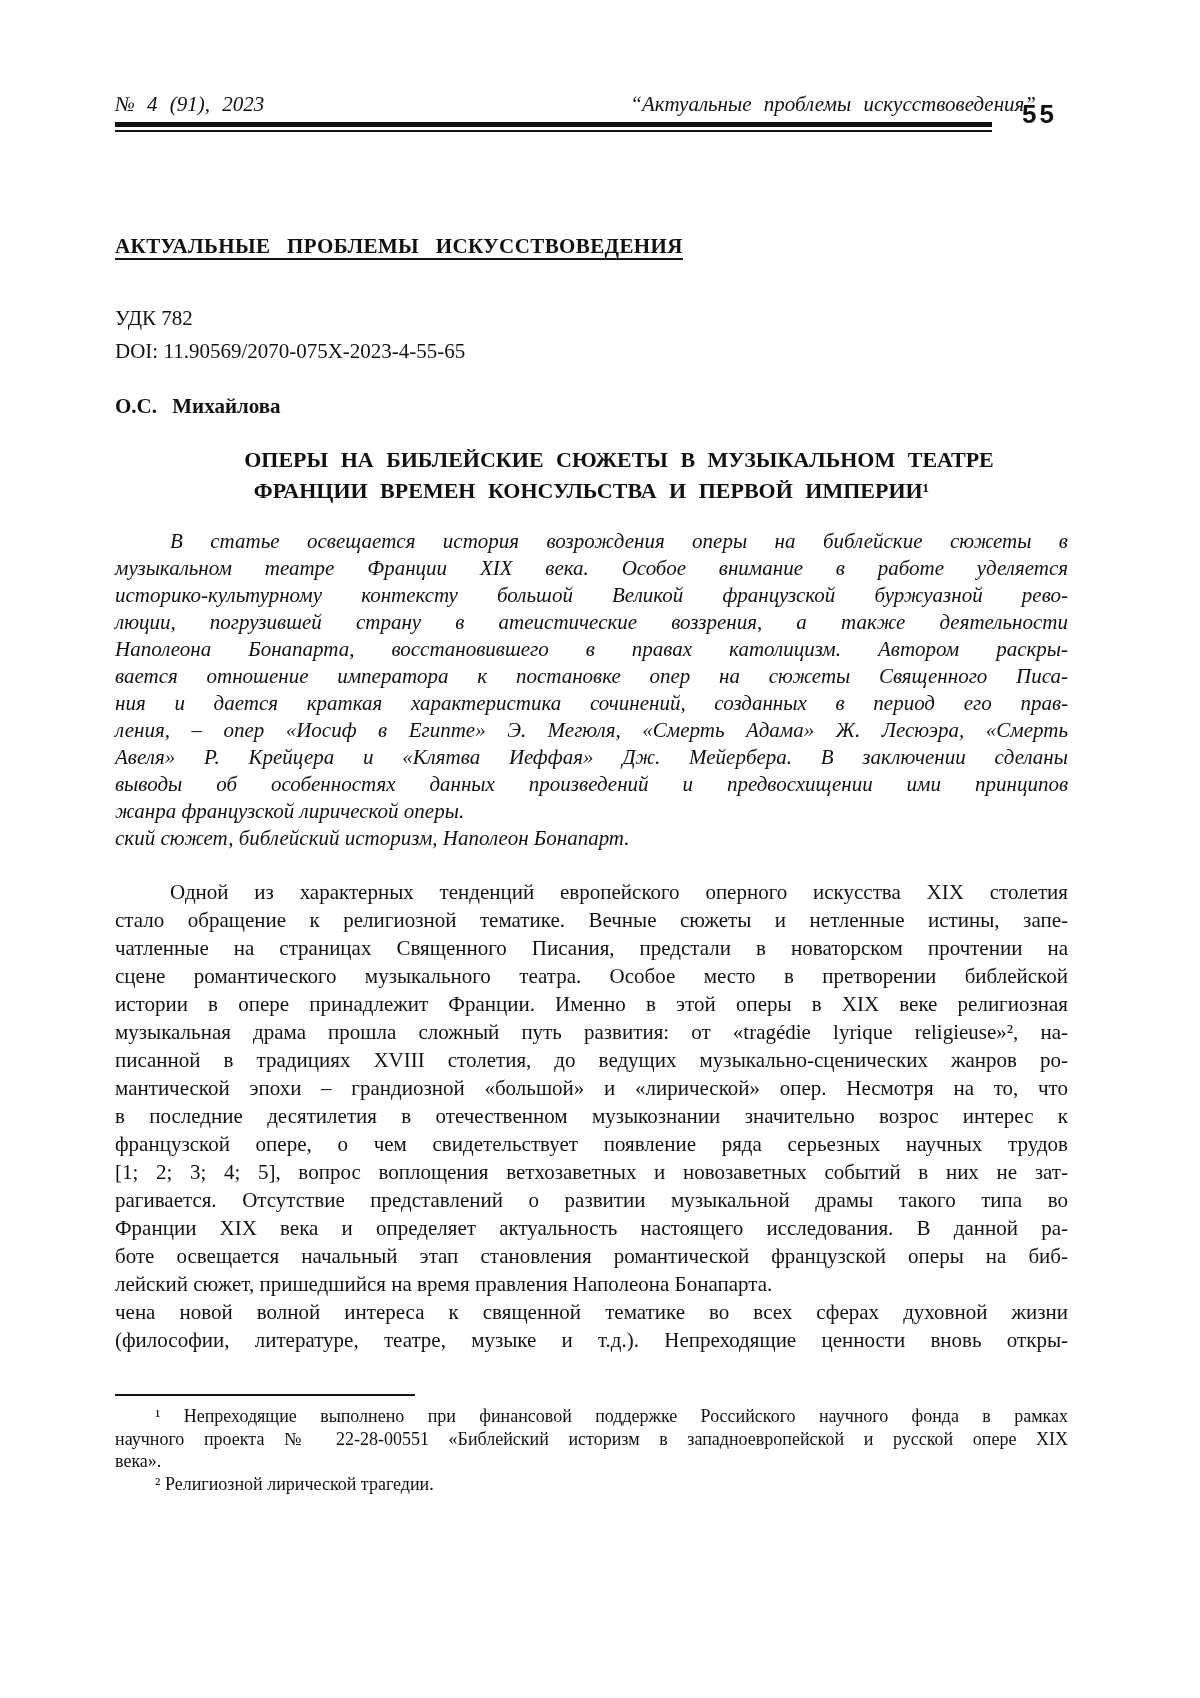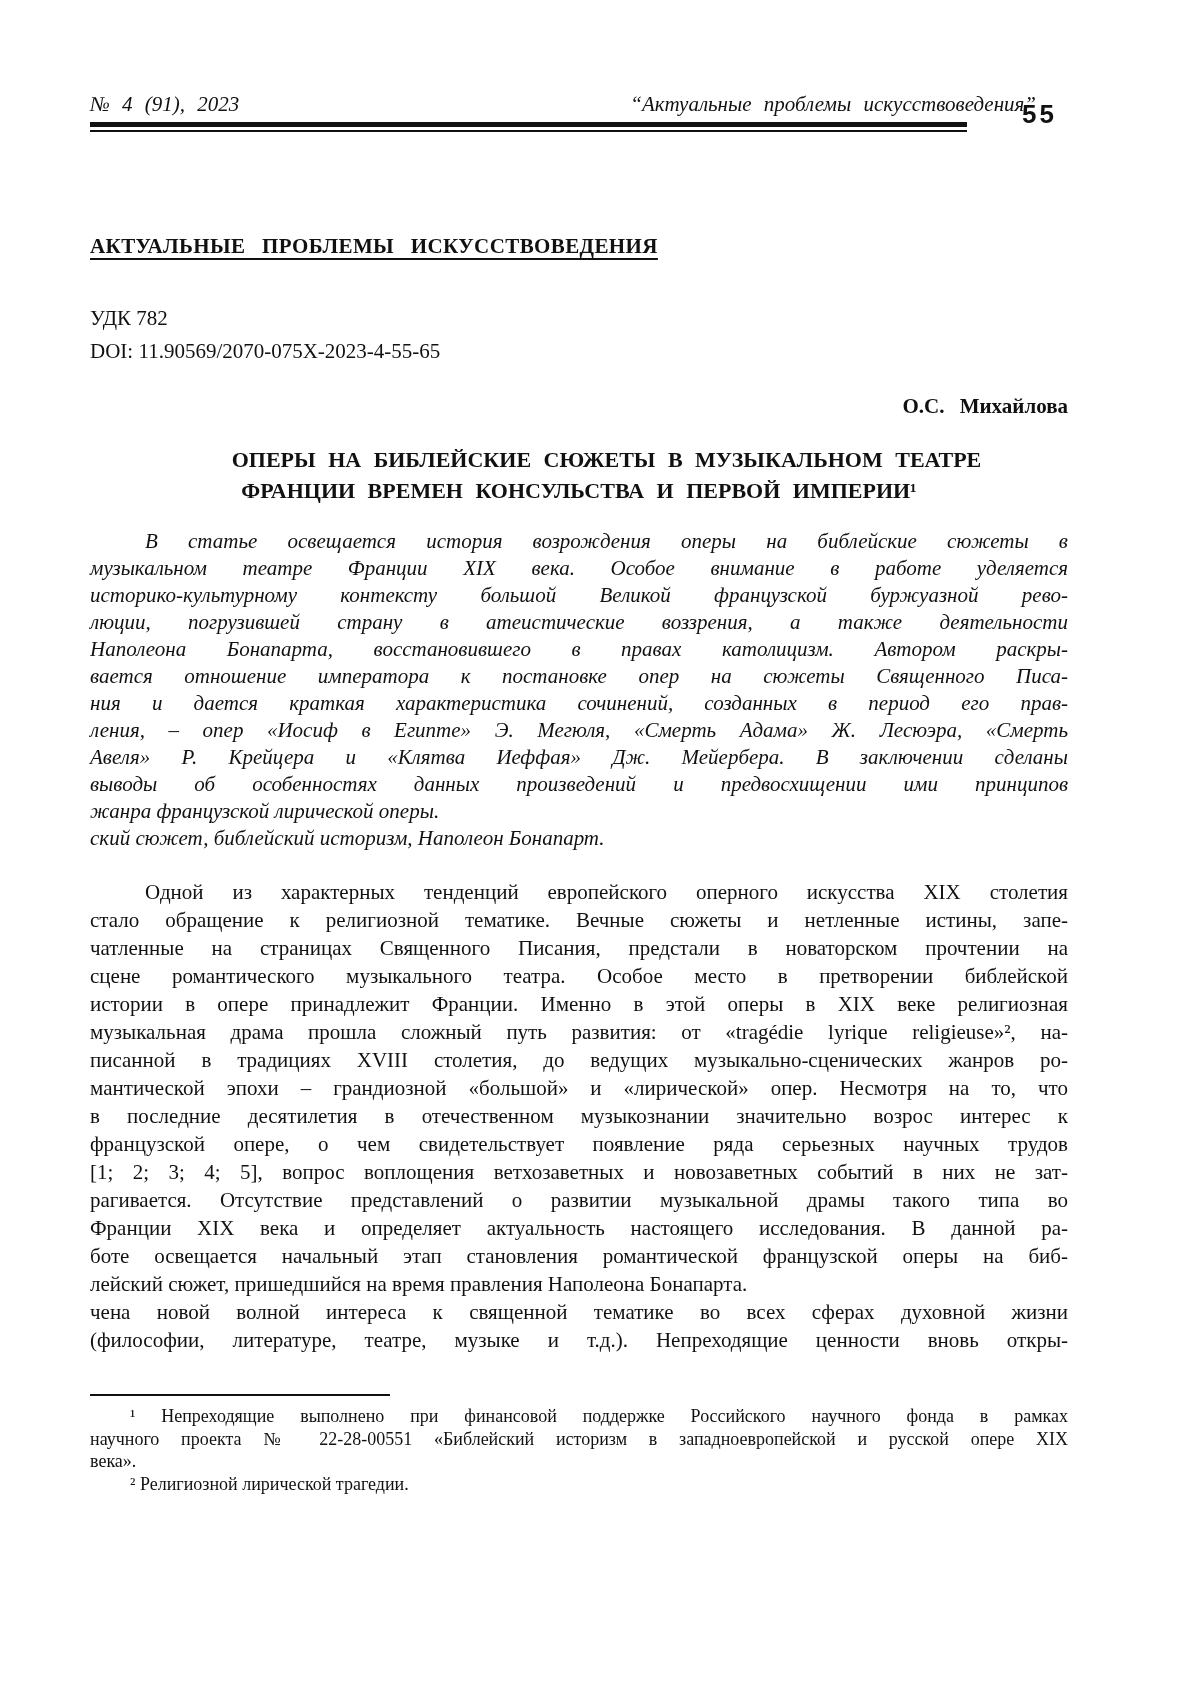--- a/index.html
+++ b/index.html
@@ -6,21 +6,21 @@
   html, body { background: #ffffff; }
   body {
     width: 1200px; height: 1698px;
     font-family: "Liberation Serif", "DejaVu Serif", serif;
     color: #111111;
     overflow: hidden;
   }
   .page {
     position: relative;
     width: 1200px; height: 1698px;
-    padding: 92px 132px 0 90px;
+    padding: 92px 132px 0 115px;
     background: #ffffff;
   }
 
   
   .header-row {
     display: flex; justify-content: space-between; align-items: baseline;
     font-style: italic; font-size: 21px; line-height: 24px;
     word-spacing: 7px;
   }
   .journal-title { margin-right: 32px; }
@@ -40,21 +40,21 @@
     font-weight: bold; font-size: 21px; line-height: 24px;
     word-spacing: 11px; letter-spacing: 0.4px;
   }
   .section-heading span {
     text-decoration: underline;
     text-decoration-thickness: 2px;
     text-underline-offset: 5px;
   }
   .udc-block { margin-top: 44px; font-size: 21px; line-height: 33px; }
   .author {
-    margin-top: 26px; text-align: right;
+    margin-top: 26px; text-align: left;
     font-weight: bold; font-size: 21px; word-spacing: 10px; line-height: 24px;
   }
   .title { margin-top: 26px; font-weight: bold; font-size: 22px; }
   .title .tline {
     text-align: center; text-align-last: center; -moz-text-align-last: center;
     text-indent: 0; line-height: 31px; word-spacing: 7px;
   }
 
   
   .tline {

